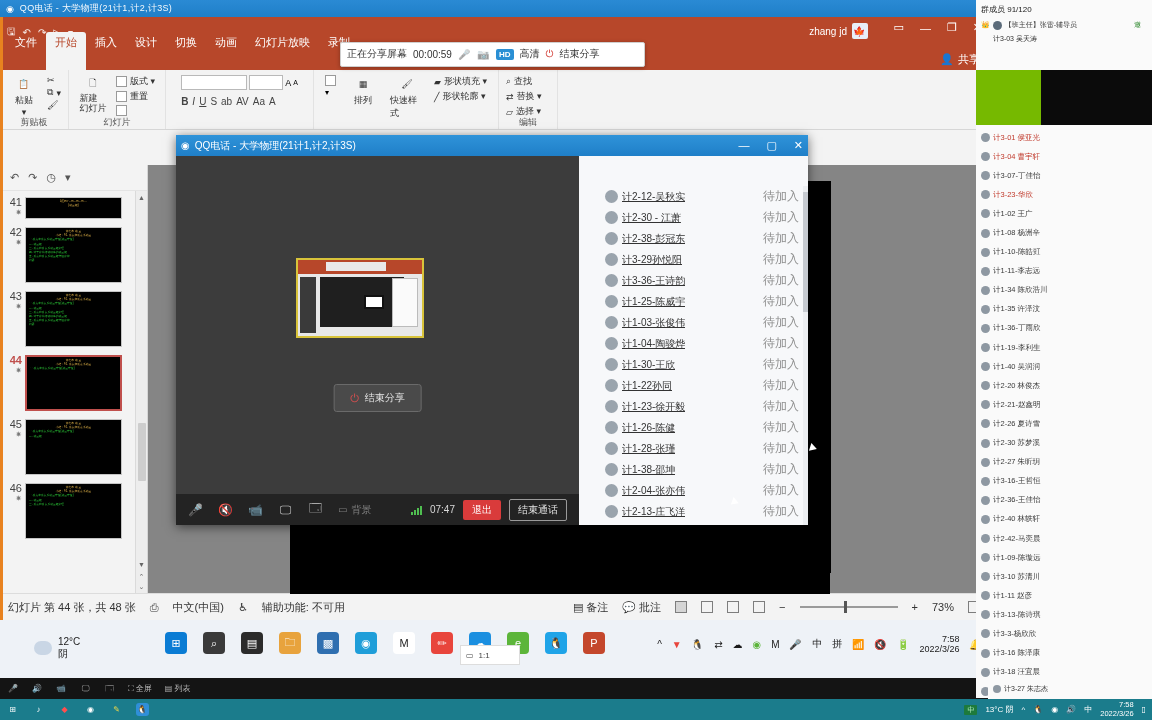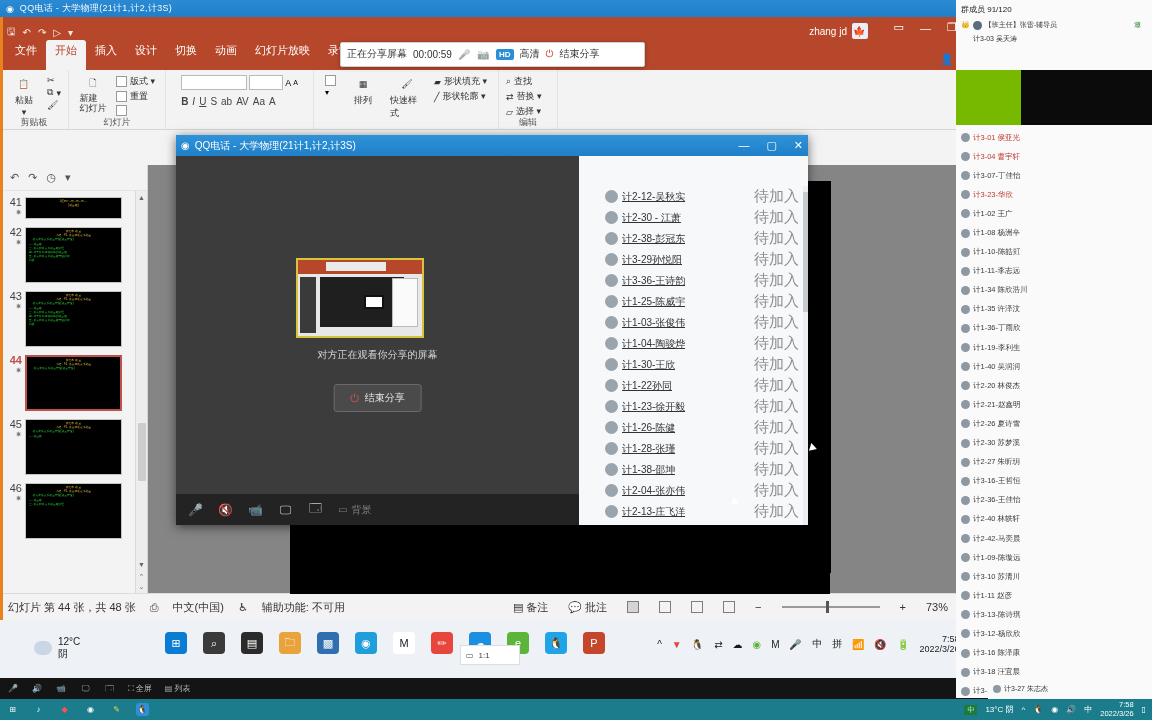--- a/index.html
+++ b/index.html
@@ -26,21 +26,21 @@
   .ppt-titlebar .qat { display:flex; align-items:center; gap:7px; padding-left:7px; font-size:10px; opacity:.9; }
   .ppt-user { position:absolute; right:120px; top:6px; display:flex; align-items:center; gap:5px; font-size:10px; }
   .ppt-avatar { width:16px; height:16px; border-radius:2px; background:#e8eff7; display:flex;align-items:center;justify-content:center; }
   .ppt-winbtns { position:absolute; right:6px; top:4px; display:flex; gap:16px; align-items:center; font-size:11px; }
   .ppt-winbtns span { cursor:default; }
 
   .ppt-tabs {
     height:22px; background:#b7472a; color:#fff; display:flex; align-items:flex-end;
     font-size:11px; padding-left:6px; position:relative;
   }
-  .ppt-tabs .tab { padding:3px 9px 12px; white-space:nowrap; }
+  .ppt-tabs .tab { padding:3px 9px 20px; white-space:nowrap; }
   .ppt-tabs .tab.active { background:#f3f3f3; color:#b7472a; border-radius:3px 3px 0 0; }
   .ppt-search { margin-left:14px; opacity:.9; padding-bottom:4px; }
   .ppt-share { position:absolute; right:8px; bottom:3px; display:flex; align-items:center; gap:4px; font-size:11px; }
 
   .ribbon { height:60px; background:#f3f3f3; border-bottom:1px solid #d6d6d6; display:flex; position:relative; }
   .rgroup { position:relative; padding:2px 7px 0; display:flex; flex-direction:column; align-items:center; border-right:1px solid #e2e2e2; }
   .rgroup .gitems { display:flex; align-items:flex-start; gap:6px; height:44px; }
   .rgroup .glabel { font-size:9px; color:#555; }
   .bigbtn { display:flex; flex-direction:column; align-items:center; width:34px; font-size:9px; color:#333; padding-top:2px;}
   .bigbtn .gl { width:20px;height:20px; display:flex;align-items:center;justify-content:center;}
@@ -71,21 +71,21 @@
   .thumb-scroll .arw { height:13px; display:flex;align-items:center;justify-content:center;font-size:7px;color:#666;}
   .thumb-scroll .thumbbar { position:absolute; top:232px; left:2px; width:8px; height:58px; background:#cdcdcd; border-radius:1px;}
 
   
   .canvas { position:absolute; left:148px; top:148px; right:0; bottom:27px; background:#858585; }
   .slide-area { position:absolute; left:143px; top:16px; width:540px; height:392px; background:#000; }
 
   
   .statusbar { position:absolute; left:0; right:0; bottom:0; height:27px; background:#f3f3f3; border-top:1px solid #dcdcdc;
                display:flex; align-items:center; font-size:11px; color:#333; padding:0 8px; gap:14px; }
-  .statusbar .sright { margin-left:auto; display:flex; align-items:center; gap:20px; }
+  .statusbar .sright { margin-left:auto; display:flex; align-items:center; gap:14px; }
   .zoomslider { width:98px; height:2px; background:#9a9a9a; position:relative; }
   .zoomslider .knob { position:absolute; left:44px; top:-5px; width:3px; height:12px; background:#555; }
   .icobox { width:12px;height:12px;border:1px solid #7d7d7d; display:inline-block;}
 
   
   .sharebar { position:absolute; left:340px; top:42px; width:305px; background:#fff; border:1px solid #cfcfcf;
               box-shadow:0 1px 4px rgba(0,0,0,.3); border-radius:2px; font-size:10px; color:#333; z-index:40; }
   .sharebar .row1 { display:flex; align-items:center; gap:6px; padding:4px 6px 3px; border-bottom:1px solid #ededed;}
   .sharebar .row2 { display:flex; align-items:center; gap:6px; padding:4px 6px 5px;}
   .viewer { display:flex; align-items:center; gap:3px; }
@@ -117,41 +117,41 @@
     padding:6px 16px; border-radius:3px; display:flex; align-items:center; gap:6px;
   }
   .end-share .pw { color:#d94f4f; font-size:11px; }
 
   .qq-members { width:229px; background:#f7f8fa; position:relative; }
   .qq-mem-head { font-size:11px; color:#222; padding:8px 0 5px 8px; font-weight:bold;}
   .qq-mem-list { position:absolute; top:30px; left:0; right:0; bottom:0; overflow:hidden; }
   .mem { display:flex; align-items:center; height:21px; padding:0 9px 0 26px; font-size:10px; color:#333; }
   .mem .av { width:13px; height:13px; border-radius:50%; background:#9aa4ad; margin-right:4px; flex:none; }
   .mem .nm { white-space:nowrap; overflow:hidden;text-decoration:underline; }
-  .mem .st { margin-left:auto; color:#8e8e8e; font-size:15px;text-align:center; }
+  .mem .st { margin-left:auto; color:#8e8e8e; font-size:12px;text-align:center; }
   .qq-mscroll { position:absolute; right:0; top:30px; bottom:0; width:5px; background:#eceef1;}
   .qq-mscroll i { position:absolute; top:6px; left:0; width:5px; height:120px; background:#c6cad0; display:block;}
 
   .qq-bottom { position:absolute; left:0; right:229px; bottom:0; height:31px; background:#232323; display:flex; align-items:center; gap:15px; padding:0 12px; }
   .qq-bottom .bi { width:15px;height:15px;display:flex;align-items:center;justify-content:center;color:#cfcfcf;font-size:12px;}
   .qq-bottom .bi.off { color:#d0342c; }
   .qq-bottom .lbl { color:#7e7e7e; font-size:10px; display:flex; align-items:center; gap:4px;}
   .qq-bottom .right { margin-left:auto; display:flex; align-items:center; gap:8px;}
   .bars { display:flex; align-items:flex-end; gap:1px; height:10px;}
   .bars i { width:2px; background:#4fbf50; display:block;}
   .timer { color:#d8d8d8; font-size:10px;}
   .btn-exit { background:#d93b3b; color:#fff; font-size:10px; padding:3px 9px; border-radius:2px;}
   .btn-endcall { border:1px solid #9a9a9a; color:#e4e4e4; font-size:10px; padding:3px 8px; border-radius:2px;}
   .cursor-arrow { position:absolute; width:0;height:0; border-left:7px solid #fff; border-top:4px solid transparent; border-bottom:4px solid transparent;}
 
   
   .black-video { position:absolute; left:290px; top:197px; width:540px; height:397px; background:#000; z-index:20;}
 
   
-  .rightpanel { position:absolute; right:0; top:0; width:196px; height:698px; background:#fafafa; z-index:60; overflow:hidden;}
+  .rightpanel { position:absolute; right:0; top:0; width:176px; height:698px; background:#fafafa; z-index:60; overflow:hidden;}
   .rp-head { font-size:8px; color:#222; padding:4px 0 3px 5px; }
   .rp-top-item { display:flex; align-items:center; gap:3px; padding:2px 5px; font-size:7px; color:#333;}
   .rp-green { position:absolute; left:0; top:70px; width:65px; height:55px; background:#76b900; }
   .rp-black { position:absolute; left:65px; top:70px; right:0; height:55px; background:#0b0b0b;}
   .rp-list { position:absolute; left:0; top:128px; right:0; bottom:22px; }
   .rp-row { display:flex; align-items:center; height:19.1px; padding-left:5px; font-size:7.5px; color:#3a3a3a; gap:3px;}
   .rp-row .rav { width:9px;height:9px;border-radius:50%; background:#8e98a2; flex:none;}
   .rp-row.red { color:#c0392b; }
 
   
@@ -486,21 +486,20 @@
               <div class="pv-strip"></div>
             </div>
           <div class="pv-main">
             <div class="pv-left"></div>
             <div class="pv-dark">
               <div class="pv-icon"></div>
             </div>
             <div class="pv-list"></div>
           </div>
         </div>
-        <div class="share-note">对方正在观看你分享的屏幕</div>
         <div class="end-share">
           <span class="pw">⏻</span>
           <span>结束分享</span>
         </div>
       </div>
 
       <div class="qq-members">
         <div class="qq-mem-list" id="qqmembers">
             <div class="mem">
               <span class="av"></span>
@@ -590,20 +589,31 @@
 
       <div class="qq-bottom">
         <span class="bi">🎤</span>
         <span class="bi off">🔇</span>
         <span class="bi off">📹</span>
         <span class="bi">🖵</span>
         <span class="bi">🗔</span>
         <span class="lbl">
           <span>▭</span>
           <span>背景</span>
+        </span>
+        <span class="right">
+          <span class="bars">
+            <i style="height:3px"></i>
+              <i style="height:5px"></i>
+              <i style="height:7px"></i>
+              <i style="height:9px"></i>
+          </span>
+          <span class="timer">07:47</span>
+          <span class="btn-exit">退出</span>
+          <span class="btn-endcall">结束通话</span>
         </span>
       </div>
     </div>
     <div class="cursor-arrow" style="left:556px; top:363px; transform:rotate(20deg)"></div>
   </div>
 
   <div class="cursor-arrow" style="position:absolute; left:810px; top:444px; z-index:55; transform:rotate(18deg)"></div>
 
   <div class="taskbar">
     <div class="tb-weather">
@@ -766,21 +776,21 @@
         <div class="rp-row">
           <span class="rav"></span>
           <span>计1-11 赵彦</span>
         </div>
         <div class="rp-row">
           <span class="rav"></span>
           <span>计3-13-陈诗琪</span>
         </div>
         <div class="rp-row">
           <span class="rav"></span>
-          <span>计3-12-杨欣欣</span>
+          <span>计3-3-杨欣欣</span>
         </div>
         <div class="rp-row">
           <span class="rav"></span>
           <span>计3-16 陈泽康</span>
         </div>
         <div class="rp-row">
           <span class="rav"></span>
           <span>计3-18 汪宜晨</span>
         </div>
         <div class="rp-row">

